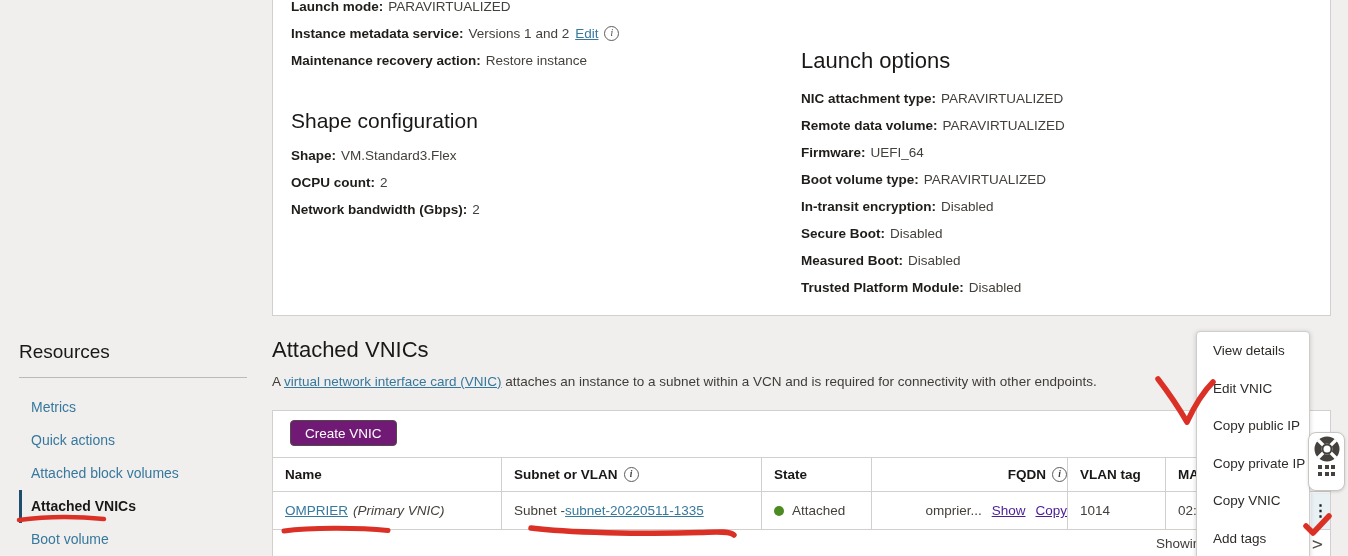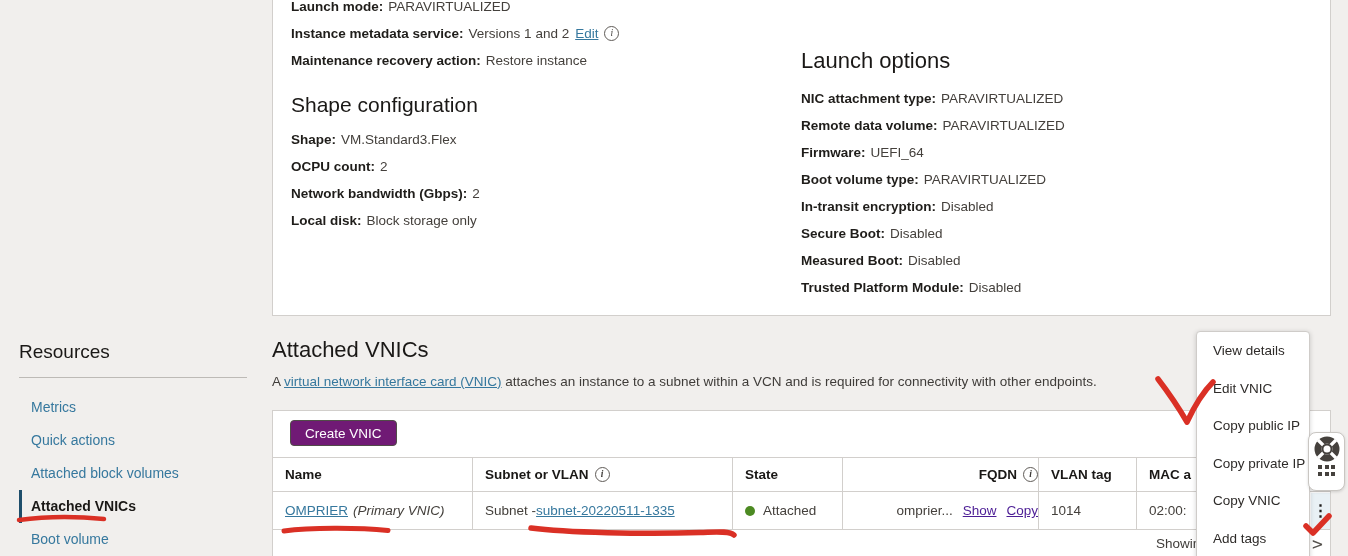--- a/index.html
+++ b/index.html
@@ -10,21 +10,21 @@
     color:#44403c;
   }
   .card{position:absolute;background:#fff;border:1px solid #d2cfcc;box-sizing:border-box;}
   
   #details-card{left:272px;top:-24px;width:1059px;height:340px;}
   #col-left{position:absolute;left:18px;top:16px;width:500px;}
   #col-right{position:absolute;left:528px;top:28px;width:500px;}
   .kv{height:27px;display:flex;align-items:center;font-size:13.5px;white-space:nowrap;}
   .kv b{color:#1f1d1a;font-weight:700;margin-right:5px;}
   h2.section{font-size:21px;font-weight:400;color:#1a1816;margin:0;line-height:30px;}
-  #shape-title{margin-top:16px;margin-bottom:6px;}
+  #shape-title{margin-top:32px;margin-bottom:6px;}
   #launch-title{line-height:36px;margin-bottom:6px;font-size:22px;margin-top:38px;}
   .lnk{color:#36789e;text-decoration:underline;cursor:pointer;}
   .info{display:inline-flex;align-items:center;justify-content:center;
     width:13px;height:13px;border:1px solid #5f5b57;border-radius:50%;
     margin-left:6px;flex:0 0 auto;}
   .info i{font-family:"Liberation Serif", serif;font-style:italic;font-size:9.5px;color:#3f3c39;line-height:1;}
   
   #sidebar{position:absolute;left:19px;top:340px;width:228px;}
   #sidebar h2{font-size:19px;font-weight:400;color:#1a1816;margin:0;line-height:24px;}
   #sidebar .divider{border-bottom:1px solid #bdbab6;margin-top:13px;}
@@ -39,21 +39,21 @@
   #table-card{left:272px;top:410px;width:1059px;height:160px;}
   #create-btn{position:absolute;left:17px;top:9px;height:26px;padding:0 14px;
     background:#701a75;color:#fff;border:1px solid #514c48;border-radius:4px;
     font-size:13.5px;font-family:"Liberation Sans",sans-serif;cursor:pointer;}
   .trow{position:absolute;left:0;width:1057px;display:flex;box-sizing:border-box;}
   #thead{top:46px;height:35px;border-top:1px solid #d2cfcc;border-bottom:1px solid #d2cfcc;font-weight:700;color:#1a1816;}
   #tbody-row{top:81px;height:38px;border-bottom:1px solid #d2cfcc;}
   .cell{display:flex;align-items:center;box-sizing:border-box;padding-left:12px;
     border-right:1px solid #d2cfcc;font-size:13.5px;white-space:nowrap;overflow:hidden;}
   .cell:last-child{border-right:none;flex:1;}
-  .c1{width:200px;align-items:center;} .c2{width:260px;} .c3{width:110px;} .c4{width:196px;justify-content:flex-end;} .c5{width:98px;}
+  .c1{width:229px;align-items:center;} .c2{width:260px;} .c3{width:110px;} .c4{width:196px;justify-content:flex-end;} .c5{width:98px;}
   .dot{width:10px;height:10px;border-radius:50%;background:#4c8a22;margin-right:8px;flex:0 0 auto;}
   .italic{font-style:italic;margin-left:5px;}
   .showcopy{color:#4c1d95;text-decoration:underline;cursor:pointer;margin-left:10px;}
   #tfooter{position:absolute;left:883px;top:123px;font-size:13.5px;line-height:20px;color:#3f3c39;}
   
   #context-menu{position:absolute;left:1196px;top:331px;width:114px;height:240px;
     background:#fff;border:1px solid #cfccc9;border-radius:4px;
     box-shadow:0 1px 5px rgba(0,0,0,0.18);z-index:40;box-sizing:border-box;}
   #context-menu ul{list-style:none;margin:0;padding:0;}
   #context-menu li{height:37.5px;line-height:37.5px;padding-left:16px;font-size:13.5px;color:#2e2b29;cursor:pointer;white-space:nowrap;}
@@ -100,24 +100,20 @@
       <b>Shape:</b>
       <span>VM.Standard3.Flex</span>
     </div>
     <div class="kv">
       <b>OCPU count:</b>
       <span>2</span>
     </div>
     <div class="kv">
       <b>Network bandwidth (Gbps):</b>
       <span>2</span>
-    </div>
-    <div class="kv">
-      <b>Local disk:</b>
-      <span>Block storage only</span>
     </div>
   </div>
 
   <div id="col-right">
     <h2 class="section" id="launch-title">Launch options</h2>
     <div class="kv">
       <b>NIC attachment type:</b>
       <span>PARAVIRTUALIZED</span>
     </div>
     <div class="kv">

